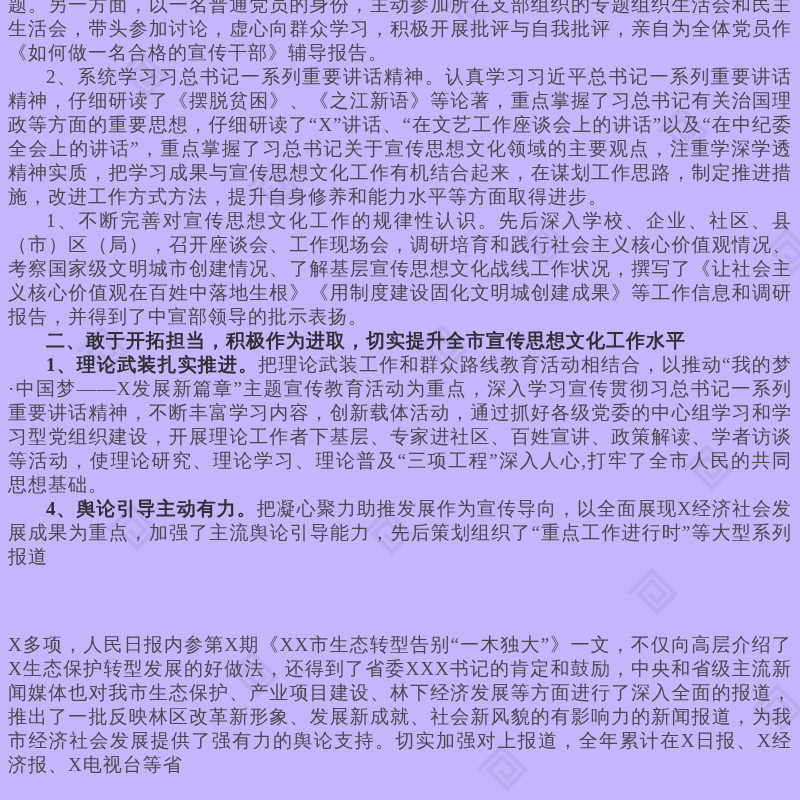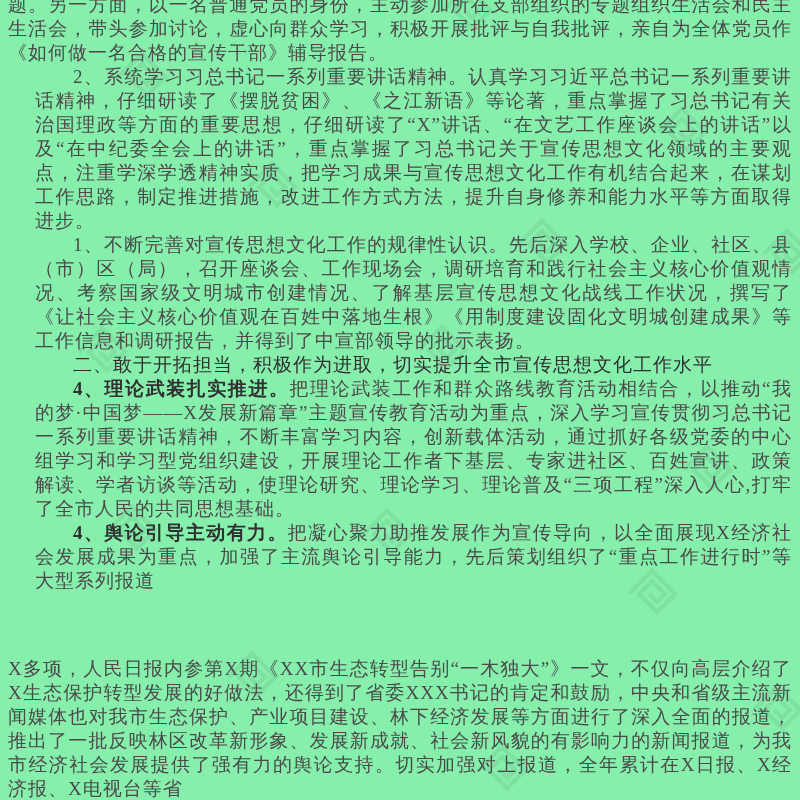--- a/index.html
+++ b/index.html
@@ -10,21 +10,21 @@
   body {
     width: 800px;
     height: 800px;
     overflow: hidden;
     position: relative;
     font-family: "Liberation Serif", serif;
   }
   .page {
     position: absolute;
     inset: 0;
-    background: #86efac;
+    background: #c4b5fd;
     overflow: hidden;
   }
   .watermark-layer {
     position: absolute;
     inset: 0;
     pointer-events: none;
     z-index: 1;
   }
   .wm-stamp {
     position: absolute;
@@ -42,23 +42,23 @@
   }
   .doc p {
     margin: 0;
     font-size: 19px;
     line-height: 24px;
     letter-spacing: 1px;
     color: #4a4a4a;
     text-align: justify;
     text-justify: inter-ideograph;
   }
-  .doc p.indent { text-indent: 2em; margin-left: 27px; }
+  .doc p.indent { text-indent: 2em; }
   .doc p.heading {
-    font-weight: normal;
+    font-weight: bold;
     color: #303030;
   }
   .doc p b {
     color: #303030;
   }
 </style>
 </head>
 <body>
 
 <div class="page">
@@ -107,17 +107,17 @@
         </svg></span>
       <span class="wm-stamp" style="left: 480px; top: 748px;"><svg width="44" height="44" viewBox="0 0 24 24">
           <path d="M3 3 h18 v18 h-14 v-14 h10 v10 h-6 v-6" fill="none" stroke="#000000" stroke-width="2.4"></path>
         </svg></span>
     </div>
   <div class="doc">
       <p class="">题。另一方面，以一名普通党员的身份，主动参加所在支部组织的专题组织生活会和民主生活会，带头参加讨论，虚心向群众学习，积极开展批评与自我批评，亲自为全体党员作《如何做一名合格的宣传干部》辅导报告。</p>
       <p class="indent">2、系统学习习总书记一系列重要讲话精神。认真学习习近平总书记一系列重要讲话精神，仔细研读了《摆脱贫困》、《之江新语》等论著，重点掌握了习总书记有关治国理政等方面的重要思想，仔细研读了“X”讲话、“在文艺工作座谈会上的讲话”以及“在中纪委全会上的讲话”，重点掌握了习总书记关于宣传思想文化领域的主要观点，注重学深学透精神实质，把学习成果与宣传思想文化工作有机结合起来，在谋划工作思路，制定推进措施，改进工作方式方法，提升自身修养和能力水平等方面取得进步。</p>
       <p class="indent">1、不断完善对宣传思想文化工作的规律性认识。先后深入学校、企业、社区、县（市）区（局），召开座谈会、工作现场会，调研培育和践行社会主义核心价值观情况、考察国家级文明城市创建情况、了解基层宣传思想文化战线工作状况，撰写了《让社会主义核心价值观在百姓中落地生根》《用制度建设固化文明城创建成果》等工作信息和调研报告，并得到了中宣部领导的批示表扬。</p>
       <p class="indent heading">二、敢于开拓担当，积极作为进取，切实提升全市宣传思想文化工作水平</p>
-      <p class="indent"><b>4、理论武装扎实推进。</b>把理论武装工作和群众路线教育活动相结合，以推动“我的梦·中国梦——X发展新篇章”主题宣传教育活动为重点，深入学习宣传贯彻习总书记一系列重要讲话精神，不断丰富学习内容，创新载体活动，通过抓好各级党委的中心组学习和学习型党组织建设，开展理论工作者下基层、专家进社区、百姓宣讲、政策解读、学者访谈等活动，使理论研究、理论学习、理论普及“三项工程”深入人心,打牢了全市人民的共同思想基础。</p>
+      <p class="indent"><b>1、理论武装扎实推进。</b>把理论武装工作和群众路线教育活动相结合，以推动“我的梦·中国梦——X发展新篇章”主题宣传教育活动为重点，深入学习宣传贯彻习总书记一系列重要讲话精神，不断丰富学习内容，创新载体活动，通过抓好各级党委的中心组学习和学习型党组织建设，开展理论工作者下基层、专家进社区、百姓宣讲、政策解读、学者访谈等活动，使理论研究、理论学习、理论普及“三项工程”深入人心,打牢了全市人民的共同思想基础。</p>
       <p class="indent"><b>4、舆论引导主动有力。</b>把凝心聚力助推发展作为宣传导向，以全面展现X经济社会发展成果为重点，加强了主流舆论引导能力，先后策划组织了“重点工作进行时”等大型系列报道</p>
       <p class="" style="margin-top: 64px;">X多项，人民日报内参第X期《XX市生态转型告别“一木独大”》一文，不仅向高层介绍了X生态保护转型发展的好做法，还得到了省委XXX书记的肯定和鼓励，中央和省级主流新闻媒体也对我市生态保护、产业项目建设、林下经济发展等方面进行了深入全面的报道，推出了一批反映林区改革新形象、发展新成就、社会新风貌的有影响力的新闻报道，为我市经济社会发展提供了强有力的舆论支持。切实加强对上报道，全年累计在X日报、X经济报、X电视台等省</p>
     </div>
 </div>
 
 </body></html>

